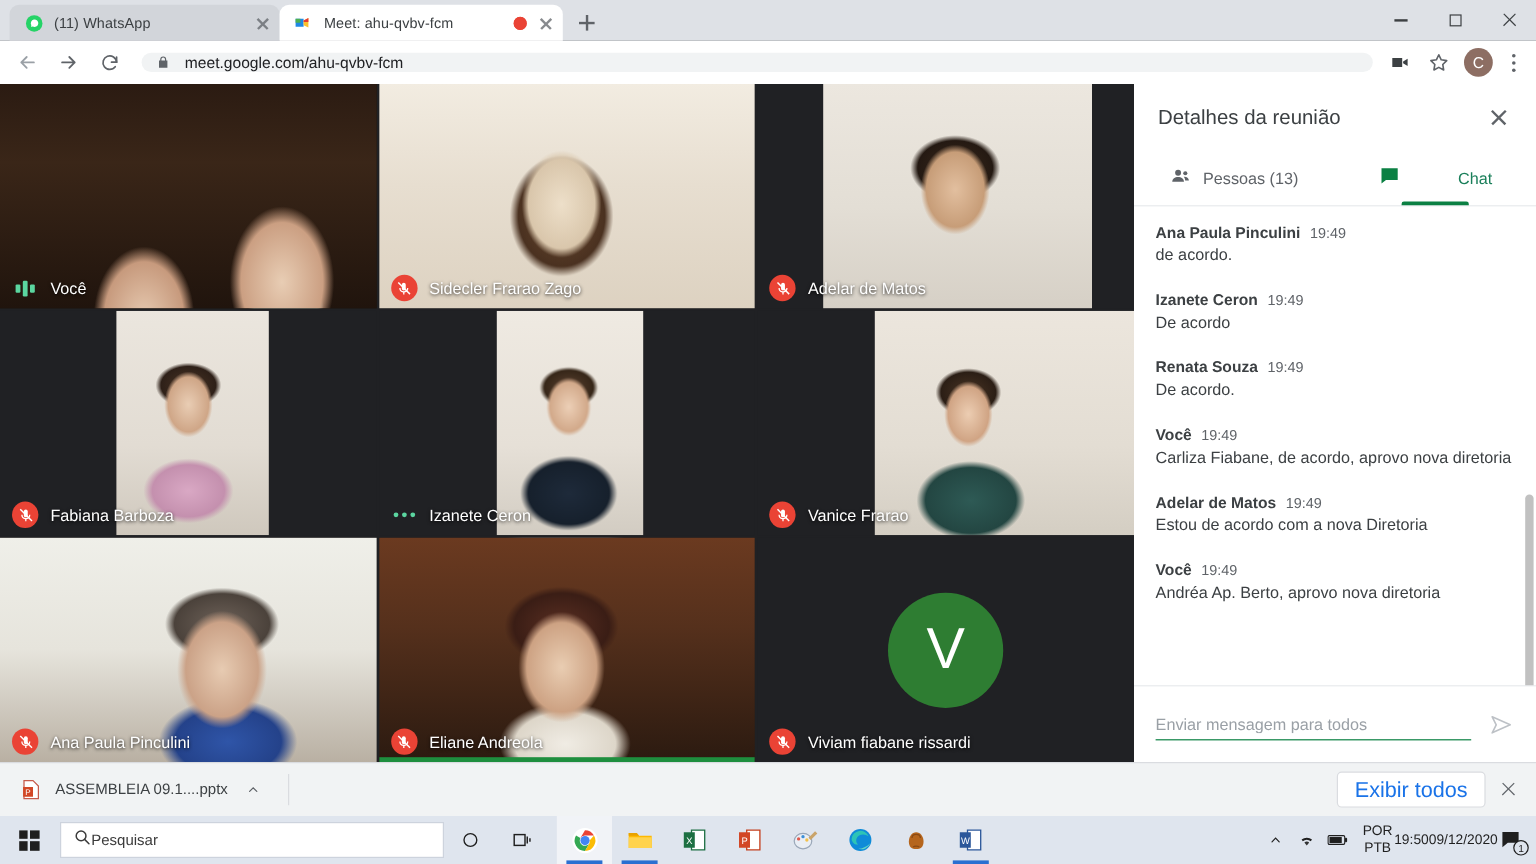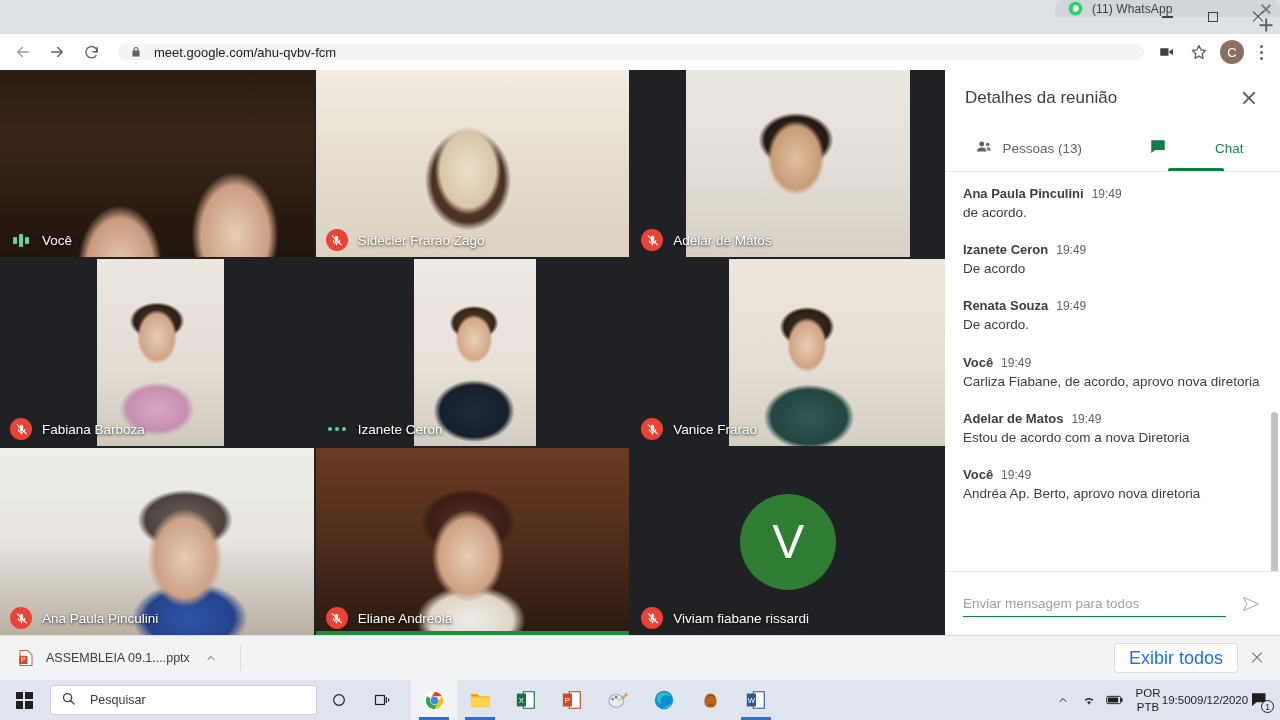--- a/index.html
+++ b/index.html
@@ -10,21 +10,20 @@
     background: #202124;
   }
 
   
   .browser { width: 1280px; height: 720px; position: relative; }
 
   .tabstrip {
     height: 34px; background: #dee1e6;
     display: flex; align-items: flex-end; padding-left: 8px;
     position: relative;
-    flex-direction: column;
   }
   .tab {
     height: 30px; display: flex; align-items: center;
     padding: 0 6px 0 12px; border-radius: 8px 8px 0 0;
     font-size: 12px; color: #3c4043; position: relative;
   }
   .tab.inactive { width: 225px; background: #d2d5da; }
   .tab.active { width: 236px; background: #ffffff; }
   .tab-fav { width: 16px; height: 16px; margin-right: 9px; flex: 0 0 16px;
     display: flex; align-items: center; justify-content: center; }
@@ -174,22 +173,22 @@
   .dl-close::before{transform:rotate(45deg);} .dl-close::after{transform:rotate(-45deg);}
 
   
   .taskbar { position:absolute; left:0; top:680px; width:1280px; height:40px;
     background:#dfe5ee; display:flex; align-items:center; }
   .start { width: 48px; height:40px; display:flex; align-items:center;
     justify-content:center; }
   .win-logo { width:17px; height:17px; display:grid;
     grid-template-columns: 1fr 1fr; grid-template-rows: 1fr 1fr; gap:2px; }
   .win-logo i { background:#1f1f1f; display:block; }
-  .searchbox { width: 267px; height: 30px; background:#fff; display:flex;
-    align-items:center; gap: 14px; padding: 0 10px; margin-left: 2px;
+  .searchbox { width: 320px; height: 30px; background:#fff; display:flex;
+    align-items:center; gap: 0; padding: 0 10px; margin-left: 2px;
     border: 1px solid #cdd3dd; }
   .search-ph { font-size: 12.5px; color:#3b3b3b; }
   .tb-sys { width: 44px; height:40px; display:flex; align-items:center;
     justify-content:center; }
   .apps { display:flex; align-items:center; margin-left: 6px; }
   .app { width: 46px; height: 40px; display:flex; align-items:center;
     justify-content:center; position: relative; }
   .app.open::after { content:""; position:absolute; bottom:0; left:8px; right:8px;
     height:3px; background:#2a6fd1; }
   .app.active-bg { background: rgba(255,255,255,.55); }
@@ -214,20 +213,33 @@
       <span class="tab-fav">
         <svg width="15" height="15" viewBox="0 0 24 24">
           <circle cx="12" cy="12" r="11" fill="#25D366"></circle>
           <path d="M7.6 16.6l.6-2.2a5 5 0 11 1.9 1.8l-2.5.4z" fill="#fff"></path>
         </svg>
       </span>
       <span class="tab-title">(11) WhatsApp</span>
       <span class="tab-close"></span>
     </div>
 
+    <div class="tab active">
+      <span class="tab-fav">
+        <svg width="16" height="16" viewBox="0 0 24 24">
+          <path d="M2 7h10v10H2z" fill="#1e88e5"></path>
+          <path d="M12 9l6-3v12l-6-3z" fill="#fbc02d"></path>
+          <path d="M12 9l6-3v5h-6z" fill="#e53935"></path>
+          <path d="M2 7h6v5H2z" fill="#4caf50"></path>
+        </svg>
+      </span>
+      <span class="tab-title">Meet: ahu-qvbv-fcm</span>
+      <span class="tab-rec"></span>
+      <span class="tab-close"></span>
+    </div>
 
     <div class="newtab"></div>
 
     <div class="winbtns">
       <div class="winbtn">
           <span class="wb-min"></span>
         </div>
       <div class="winbtn">
           <span class="wb-max"></span>
         </div>

